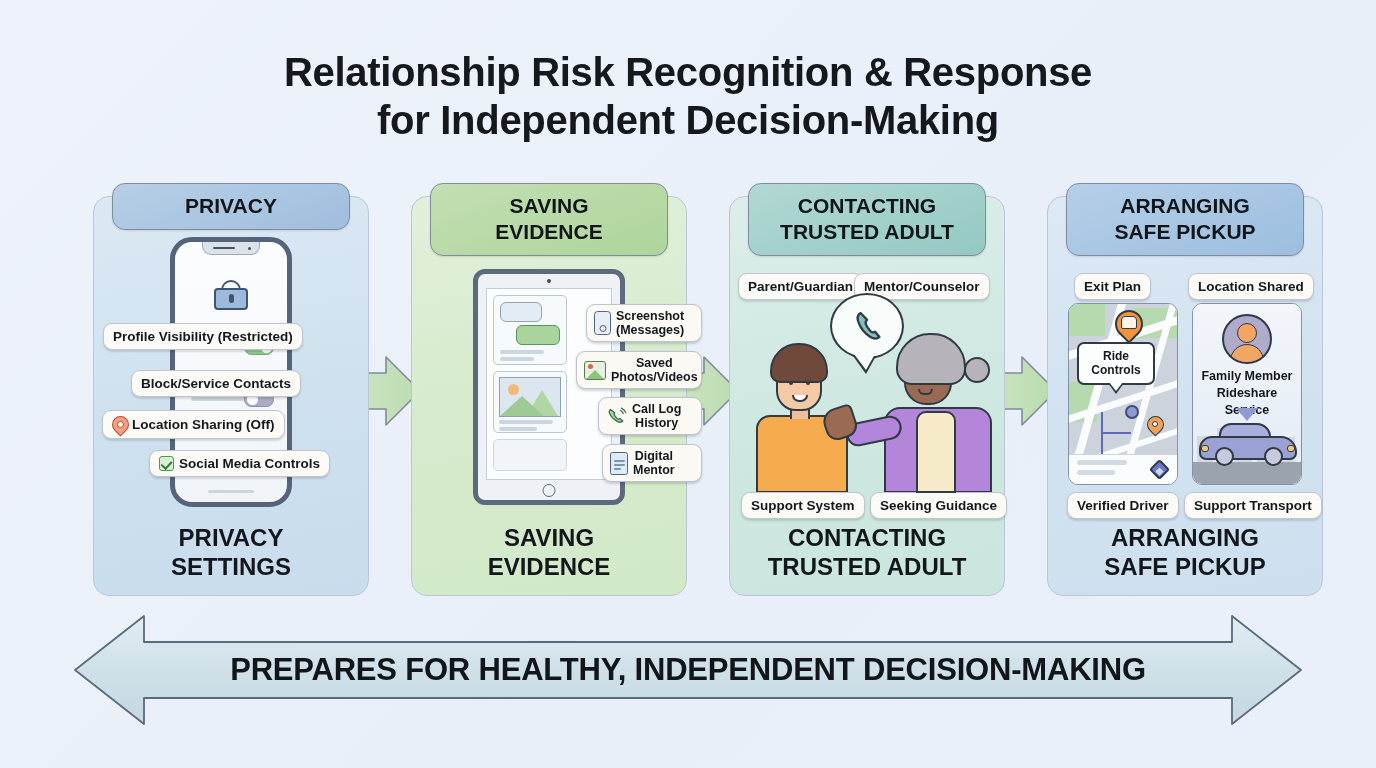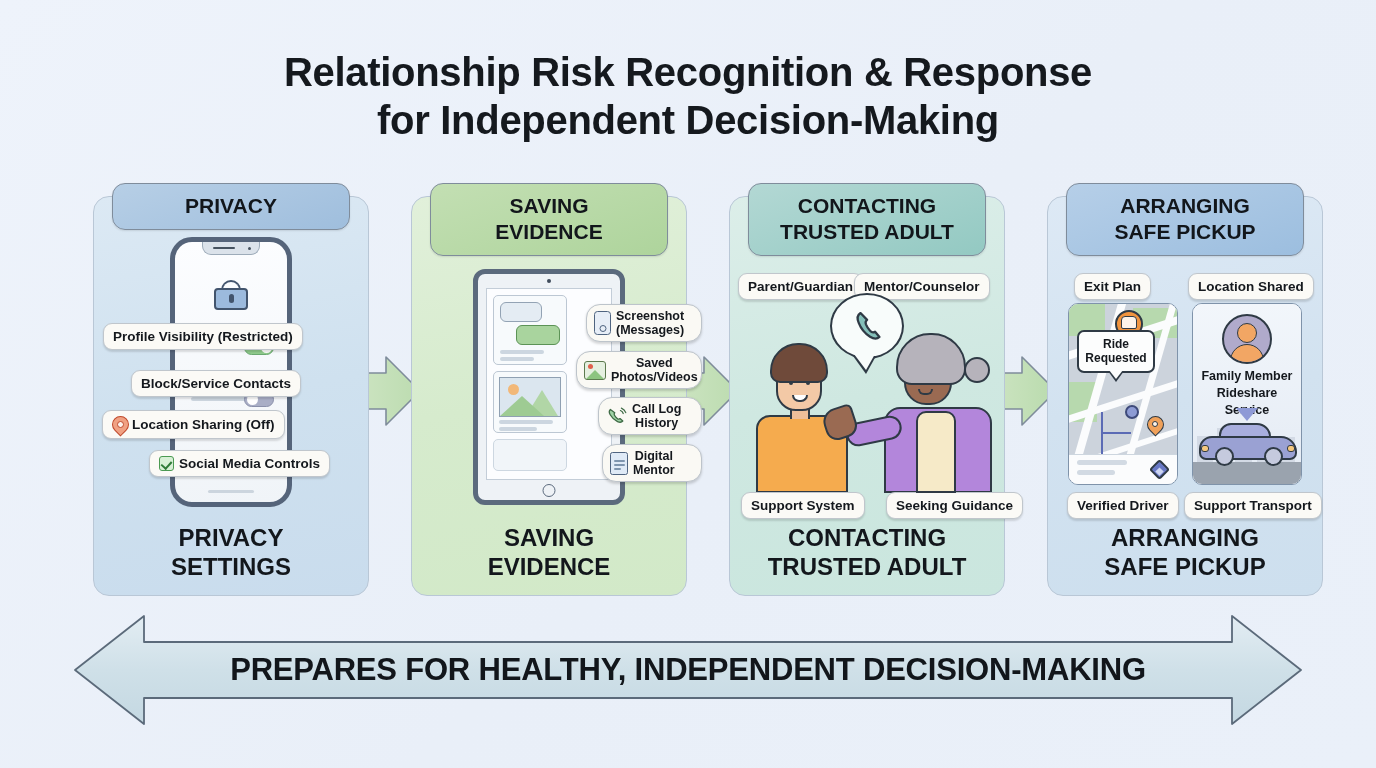--- a/index.html
+++ b/index.html
@@ -134,21 +134,21 @@
   .ln{position:absolute;height:3.5px;background:#ccd6e0;border-radius:2px;}
   .card-img{position:absolute;left:6px;top:82px;width:74px;height:62px;border:1.3px solid #bcc7d3;border-radius:5px;background:#f7fafc;}
   .photo{position:absolute;left:5px;top:5px;width:62px;height:40px;background:#dbe6ef;border:1.3px solid #8fa0b2;overflow:hidden;}
   .photo .sun{position:absolute;left:8px;top:6px;width:11px;height:11px;border-radius:50%;background:#f2b878;}
   .photo .mt{position:absolute;bottom:0;left:0;width:0;height:0;border-left:22px solid transparent;border-right:22px solid transparent;border-bottom:20px solid #9ecb93;}
   .photo .mt2{position:absolute;bottom:0;right:2px;width:0;height:0;border-left:16px solid transparent;border-right:16px solid transparent;border-bottom:26px solid #b1d6a6;}
   .card-bot{position:absolute;left:6px;top:150px;width:74px;height:32px;border:1.3px solid #cdd7e1;border-radius:5px;background:#f1f5f9;}
 
   .evchip{
     position:absolute; right:-16px;
-    background:#faf9f4; border:1.4px solid #bdc4cb; border-radius:14px;
+    background:#faf9f4; border:1.4px solid #bdc4cb; border-radius:9px;
     padding:4px 7px; display:flex; align-items:center; gap:5px;
     box-shadow:0 1.5px 2.5px rgba(0,0,0,.16);
     font-size:12.5px; font-weight:bold; color:#14181d; line-height:14px; text-align:center;
   }
   .mini-phone{width:17px;height:24px;border:1.7px solid #4f6480;border-radius:3.5px;background:#e7eef7;flex:none;position:relative;}
   .mini-phone::after{content:"";position:absolute;bottom:2px;left:50%;transform:translateX(-50%);width:5px;height:5px;border:1.3px solid #4f6480;border-radius:50%;}
   .mini-img{width:22px;height:19px;border:1.6px solid #5c7a4e;border-radius:3px;background:#e5f0e0;flex:none;position:relative;overflow:hidden;}
   .mini-img::before{content:"";position:absolute;left:2.5px;top:2.5px;width:5px;height:5px;border-radius:50%;background:#e0604d;}
   .mini-img::after{content:"";position:absolute;bottom:0;left:1px;width:0;height:0;border-left:9px solid transparent;border-right:9px solid transparent;border-bottom:9px solid #8cc47f;}
   .mini-phoneic{width:21px;height:21px;flex:none;position:relative;}
@@ -192,21 +192,21 @@
   .map-bg{position:absolute;inset:0;background:#ccd3dc;}
   .mroad{position:absolute;background:#fbfcfd;}
   .mgreen{position:absolute;background:#b7d9ae;}
   .pin2{position:absolute;width:28px;height:31px;}
   .pin2 .hd{position:absolute;top:0;left:0;width:28px;height:28px;background:#f0943f;border:2px solid #2f3a45;border-radius:50% 50% 50% 0;transform:rotate(-45deg);}
   .pin2 .ic{position:absolute;top:6px;left:6px;width:16px;height:13px;background:#fdf3e9;border:1.6px solid #2f3a45;border-radius:4px 4px 2px 2px;}
   .pin-sm{position:absolute;width:17px;height:20px;}
   .pin-sm .hd{position:absolute;top:0;left:0;width:17px;height:17px;background:#f0a15a;border:1.8px solid #2f3a45;border-radius:50% 50% 50% 0;transform:rotate(-45deg);}
   .pin-sm .ic{position:absolute;top:4.6px;left:4.6px;width:6px;height:6px;background:#fff4e8;border:1.4px solid #2f3a45;border-radius:50%;}
   .callout{
-    position:absolute;left:8px;top:26px;width:78px;
+    position:absolute;left:8px;top:38px;width:78px;
     background:#fcfdfd;border:2px solid #2f3a45;border-radius:7px;
     padding:5px 3px 6px; text-align:center;
     font-size:12px;font-weight:bold;color:#14181d;line-height:14px;
   }
   .callout::after{content:"";position:absolute;bottom:-8px;left:30px;width:0;height:0;border-left:7px solid transparent;border-right:7px solid transparent;border-top:9px solid #fcfdfd;}
   .callout::before{content:"";position:absolute;bottom:-11px;left:29px;width:0;height:0;border-left:8px solid transparent;border-right:8px solid transparent;border-top:11px solid #2f3a45;}
   .route{position:absolute;border:2.4px solid #5b6bb5;border-right:none;border-top:none;}
   .rdot{position:absolute;width:14px;height:14px;border-radius:50%;background:#8d9bd4;border:2.2px solid #3e4a7a;}
   .mdiamond{position:absolute;width:15px;height:15px;background:#6878c4;border:2px solid #2f3a45;transform:rotate(45deg);border-radius:3px;}
   .mdiamond::after{content:"";position:absolute;left:3.5px;top:3.5px;width:6px;height:6px;background:#ccd5f2;transform:rotate(0deg);}
@@ -440,21 +440,21 @@
             <div class="mouth"></div>
           </div>
           <div class="bun"></div>
           <div class="hair"></div>
         </div>
       </div>
 
       <div class="chip" style="position:absolute;left:11px;top:295px;">
         <span>Support System</span>
       </div>
-      <div class="chip" style="position:absolute;left:156px;top:295px;">
+      <div class="chip" style="position:absolute;left:140px;top:295px;">
         <span>Seeking Guidance</span>
       </div>
 
       <div class="panel-foot">
         <div>CONTACTING</div>
         <div>TRUSTED ADULT</div>
       </div>
     </div>
 
     <div class="panel p4">
@@ -484,21 +484,21 @@
         <div class="route" style="left:32px;top:108px;width:30px;height:22px;"></div>
         <div class="route" style="left:32px;top:128px;width:2px;height:34px;border-bottom:none;"></div>
         <div class="route" style="left:32px;top:160px;width:30px;height:2px;border-left:none;"></div>
         <div class="rdot" style="left:56px;top:101px;"></div>
         <div class="pin2" style="left:46px;top:6px;">
           <div class="hd"></div>
             <div class="ic"></div>
         </div>
         <div class="callout">
           <div>Ride</div>
-          <div>Requested</div>
+          <div>Controls</div>
         </div>
         <div class="pin-sm" style="left:78px;top:112px;">
           <div class="hd"></div>
             <div class="ic"></div>
         </div>
         <div style="position:absolute;left:0;bottom:0;width:100%;height:30px;background:#fbfcfd;border-top:1.2px solid #cdd6df;"></div>
         <div class="mbar" style="left:8px;bottom:19px;width:50px;"></div>
         <div class="mbar" style="left:8px;bottom:9px;width:38px;"></div>
         <div class="mdiamond" style="right:10px;bottom:7px;"></div>
       </div>

